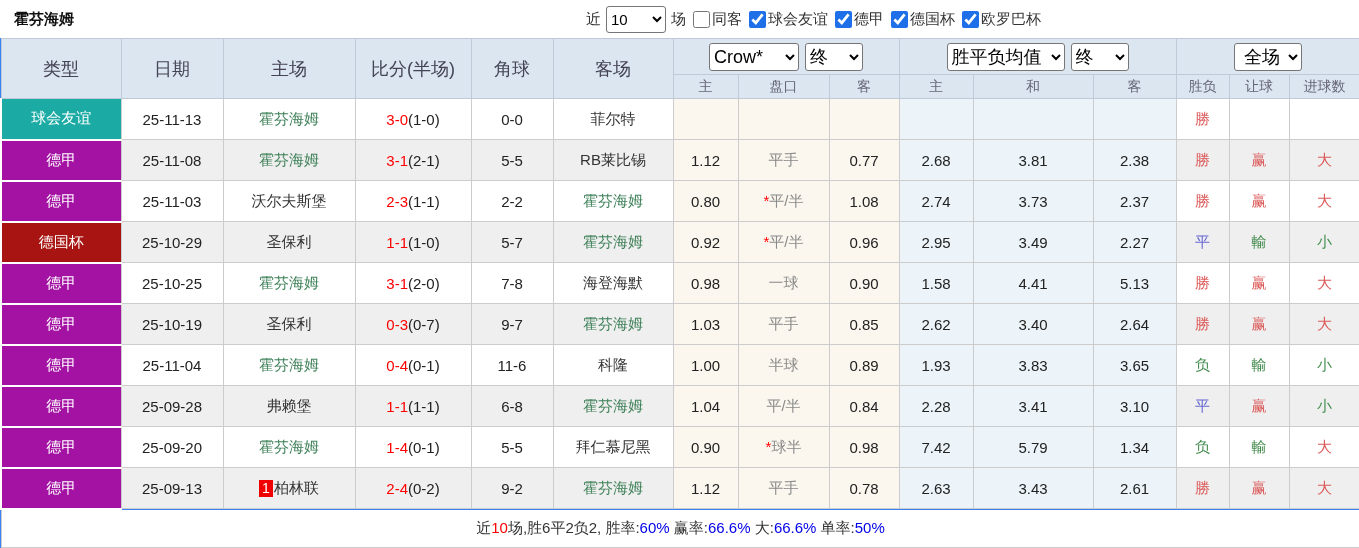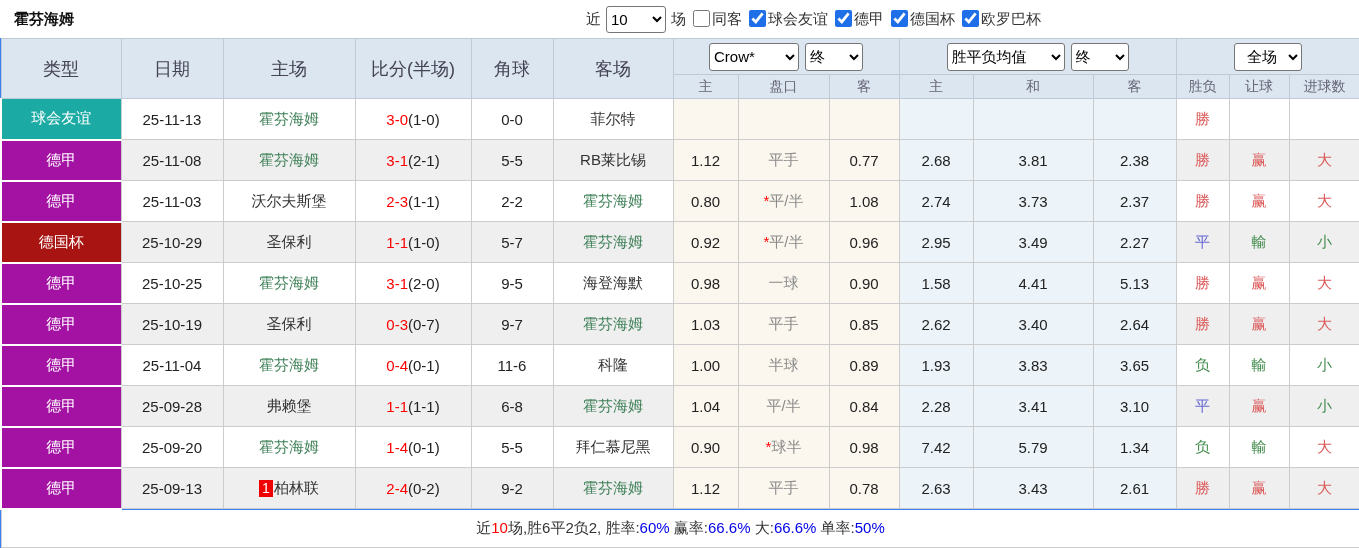--- a/index.html
+++ b/index.html
@@ -5,32 +5,32 @@
   * { box-sizing: border-box; }
   body { margin:0; background:#fff; font-family:"Liberation Sans","DejaVu Sans",sans-serif; }
   .page { width:1359px; height:548px; overflow:hidden; background:#3b82f6; position:relative; }
 
   
   .topbar { display:flex; align-items:center; height:38px; padding-left:14px; background:#fff; }
   .title { font-size:15px; font-weight:bold; color:#111; }
   .controls { margin-left:auto; margin-right:318px; display:flex; align-items:center; font-size:15px; color:#333; }
   .controls select { width:60px; height:27px; margin:0 5px; font-size:15px; border:1px solid #767676; border-radius:3px; background:#fff; font-family:inherit; }
   .filters { display:inline-flex; align-items:center; }
-  .filters label { display:inline-flex; align-items:flex-start; }
+  .filters label { display:inline-flex; align-items:center; }
   .filters input[type=checkbox] { width:17px; height:17px; accent-color:#1E6FE8; margin:0 2px 0 7px; }
 
   
   table { border-collapse:collapse; table-layout:fixed; width:1359px; }
   th, td { border:1px solid #cccccc; text-align:center; padding:0; white-space:nowrap; overflow:hidden; }
   thead th { background:#dce6f1; font-weight:normal; border-color:#bfcad8; }
   tr.h1 { height:36px; }
   tr.h2 { height:24px; }
   th.group { font-size:18px; color:#445; }
   tr.h2 th { font-size:14px; color:#667; }
-  .sel-cell select { height:28px; font-size:15px; margin:0 3px; border:1px solid #767676; border-radius:3px; background:#fff; font-family:inherit; }
+  .sel-cell select { height:28px; font-size:18px; margin:0 3px; border:1px solid #767676; border-radius:3px; background:#fff; font-family:inherit; }
   select.w-company { width:90px; }
   select.w-time { width:58px; }
   select.w-avg { width:118px; }
   select.w-scope { width:68px;text-align:center; }
 
   tbody tr { height:41px; }
   tbody td { background:#fff; font-size:15px; color:#222; }
   tbody tr.stripe td { background:#efefef; }
   tbody td.cream { background:#fbf7ee !important; }
   tbody td.cblue { background:#ecf4f9 !important;margin-left:29px; }
@@ -210,21 +210,21 @@
           <td class="cblue" data-interactable="false">2.27</td>
           <td class="res" data-interactable="false" style="color: rgb(102, 103, 210);">平</td>
           <td class="res" data-interactable="false" style="color: rgb(63, 138, 74);">輸</td>
           <td class="res" data-interactable="false" style="color: rgb(63, 138, 74);">小</td>
         </tr>
         <tr data-interactable="false">
           <td class="type" data-interactable="false" style="background: rgb(164, 18, 164);">德甲</td>
           <td data-interactable="false">25-10-25</td>
           <td data-interactable="false"><span class="team tgreen" data-interactable="true">霍芬海姆</span></td>
           <td data-interactable="false"><span class="ft" data-interactable="false">3-1</span><span class="half" data-interactable="false">(2-0)</span></td>
-          <td data-interactable="false">9-5</td>
+          <td data-interactable="false">7-8</td>
           <td data-interactable="false"><span class="team" data-interactable="true">海登海默</span></td>
           <td class="cream" data-interactable="false">0.98</td>
           <td class="cream pan" data-interactable="false">一球</td>
           <td class="cream" data-interactable="false">0.90</td>
           <td class="cblue" data-interactable="false">1.58</td>
           <td class="cblue" data-interactable="false">4.41</td>
           <td class="cblue" data-interactable="false">5.13</td>
           <td class="res" data-interactable="false" style="color: rgb(220, 90, 90);">勝</td>
           <td class="res" data-interactable="false" style="color: rgb(220, 90, 90);">赢</td>
           <td class="res" data-interactable="false" style="color: rgb(220, 90, 90);">大</td>

